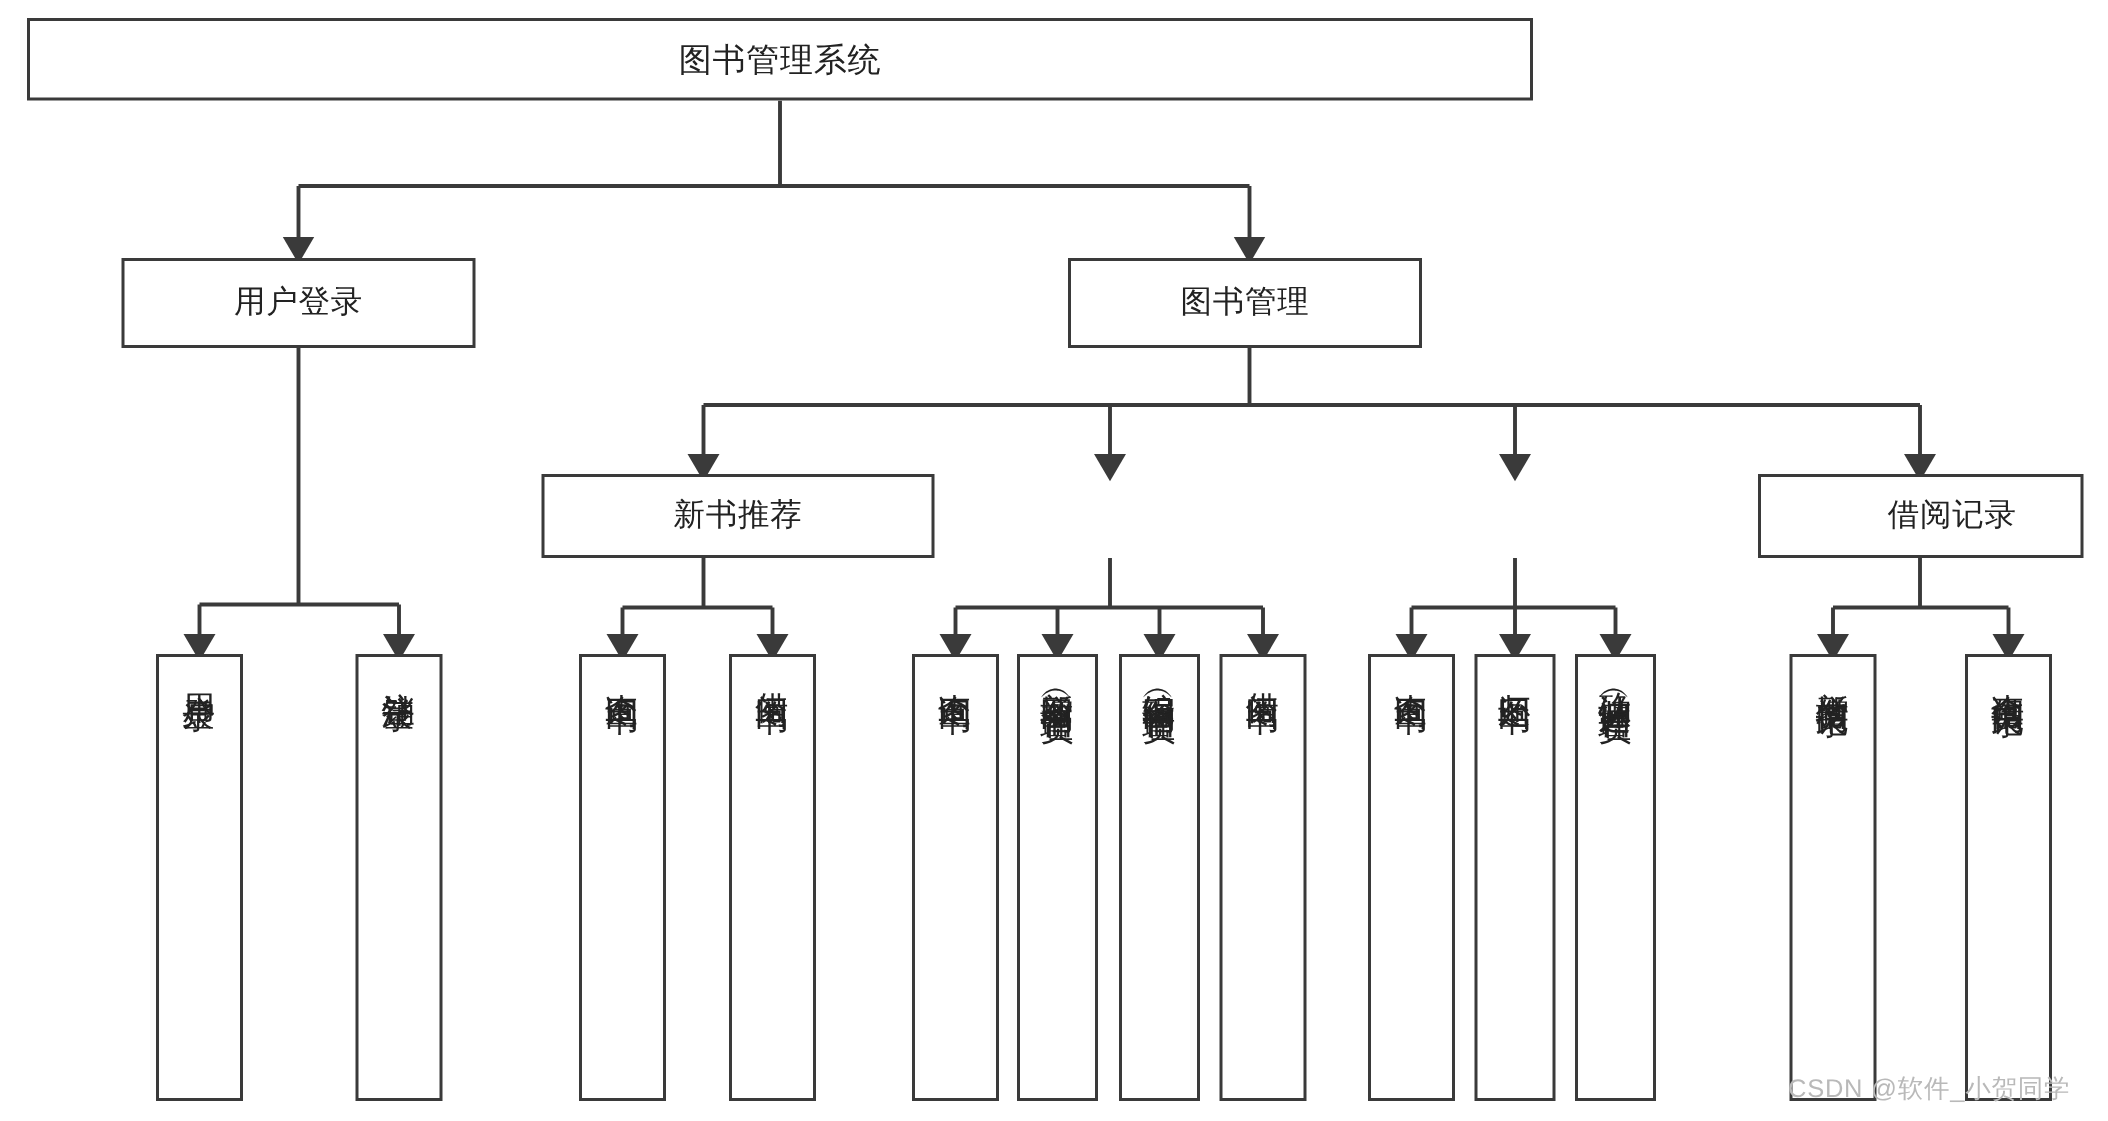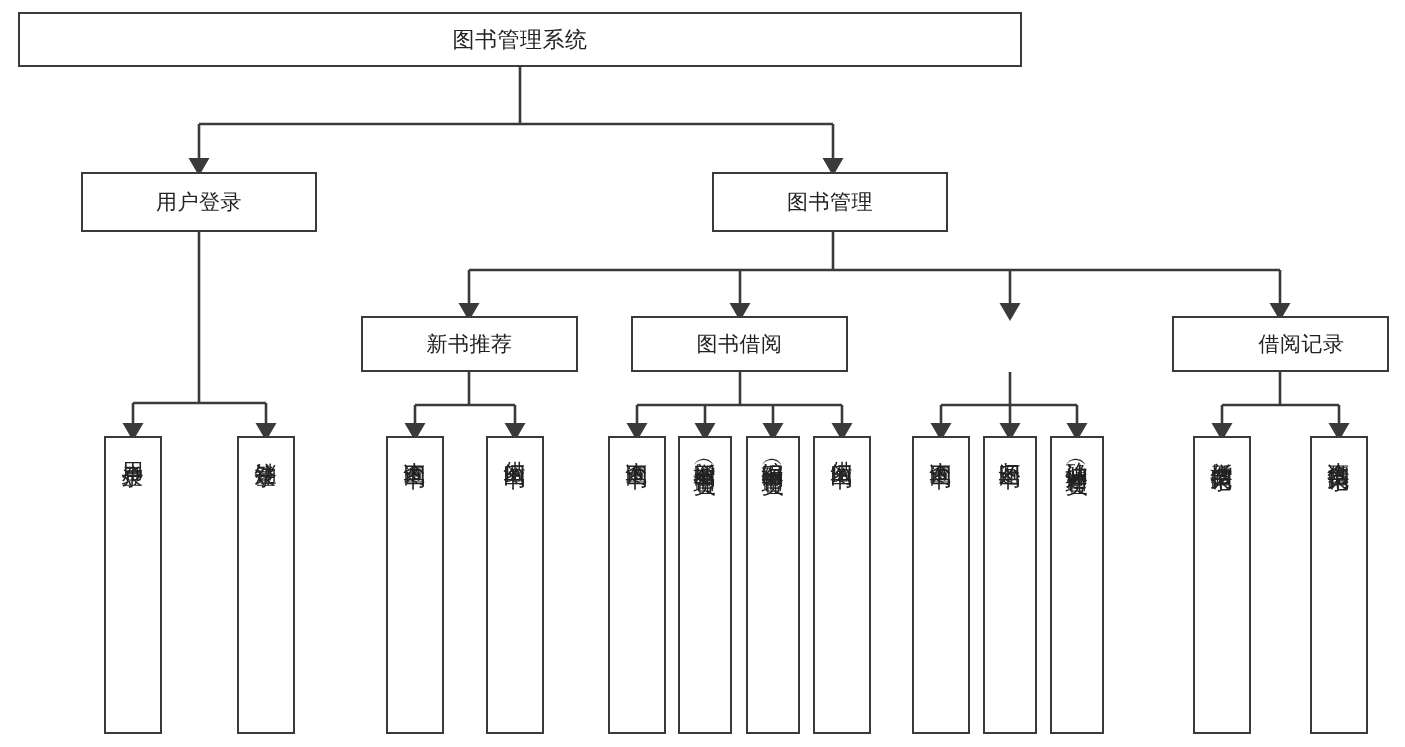--- a/index.html
+++ b/index.html
@@ -126,25 +126,22 @@
     <span class="node-label">图书管理系统</span>
   </div>
 
   <div class="node horiz" style="left:81px; top:172px; width:236px; height:60px;">
     <span class="node-label">用户登录</span>
   </div>
   <div class="node horiz" style="left:712px; top:172px; width:236px; height:60px;">
     <span class="node-label">图书管理</span>
   </div>
 
-  <div class="node horiz" style="left:361px; top:316px; width:217px; height:56px;">
+  <div class="node horiz" style="left:361px; top:316px; width:262px; height:56px;">
     <span class="node-label">新书推荐</span>
-  </div>
-  <div class="node horiz" style="left:631px; top:316px; width:217px; height:56px;">
-    <span class="node-label">图书借阅</span>
   </div>
   <div class="node horiz" style="left:1172px; top:316px; width:217px; height:56px;padding-left:42px;">
     <span class="node-label">借阅记录</span>
   </div>
 
   <div class="node vert" style="left:104px; top:436px; width:58px; height:298px;">
     <span class="node-label">用户登录</span>
   </div>
   <div class="node vert" style="left:237px; top:436px; width:58px; height:298px;">
     <span class="node-label">注销登录</span>
@@ -180,14 +177,15 @@
     <span class="node-label">确认归还（管理员）</span>
   </div>
 
   <div class="node vert" style="left:1193px; top:436px; width:58px; height:298px;">
     <span class="node-label">新增借阅记录</span>
   </div>
   <div class="node vert" style="left:1310px; top:436px; width:58px; height:298px;">
     <span class="node-label">查询借阅记录</span>
   </div>
 
+  <div class="watermark" style="left:1192px; top:714px;">CSDN @软件_小贺同学</div>
 
 </div>
 
 </body></html>

